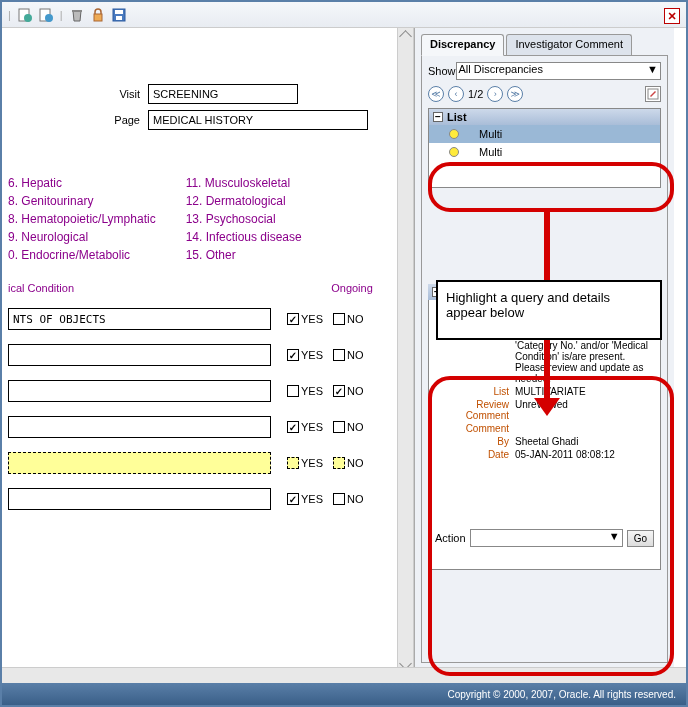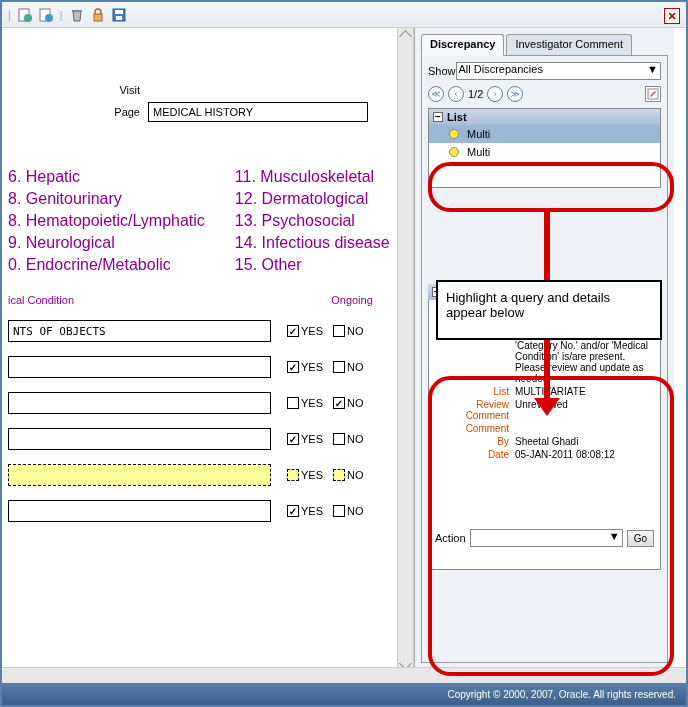--- a/index.html
+++ b/index.html
@@ -13,21 +13,21 @@
 .left-content { padding: 0 6px; position: relative; }
 .left-scroll { position: absolute; right: 0; top: 0; width: 16px; height: 100%; background: #e8e8e8; border-left: 1px solid #ccc; }
 .left-scroll::before { content: ""; position: absolute; top: 4px; left: 3px; width: 8px; height: 8px; border-top: 1px solid #888; border-left: 1px solid #888; transform: rotate(45deg); }
 .left-scroll::after { content: ""; position: absolute; bottom: 4px; left: 3px; width: 8px; height: 8px; border-bottom: 1px solid #888; border-right: 1px solid #888; transform: rotate(45deg); }
 .form-row { display: flex; align-items: center; margin: 6px 0; }
 .form-label { width: 140px; text-align: right; padding-right: 8px; color: #000; }
 .form-input { border: 1px solid #000; height: 20px; padding: 2px 4px; font-size: 11px; background: #fff; }
 .med-spacer { height: 30px; }
 .cond-list { display: flex; gap: 30px; margin-top: 10px; }
 .cond-col { display: flex; flex-direction: column; gap: 4px; }
-.cond-item { color: #8b008b; font-size: 16px; }
+.cond-item { color: #8b008b; font-size: 12px; }
 .header-row { display: flex; margin-top: 20px; color: #8b008b; }
 .header-row .h1 { flex: 1; }
 .header-row .h2 { width: 110px; text-align: center; }
 .data-row { display: flex; align-items: center; margin-top: 14px; gap: 16px; }
 .data-input { flex: 1; height: 22px; border: 1px solid #000; font-family: monospace; font-size: 11px; padding: 2px 4px; background: #fff; }
 .yn-group { display: flex; gap: 10px; width: 120px; align-items: center; }
 .cb-wrap { display: flex; align-items: center; gap: 2px; }
 .cb { width: 12px; height: 12px; border: 1px solid #000; display: inline-flex; align-items: center; justify-content: center; font-size: 10px; background: #fff; }
 .cb.checked::after { content: "✓"; color: #000; font-weight: bold; }
 .row-hl .data-input { background: #ffff99; border: 1px dashed #000; }
@@ -37,21 +37,21 @@
 .tab { padding: 3px 8px; border: 1px solid #999; border-bottom: none; font-size: 11px; background: #dde3ec; border-radius: 3px 3px 0 0; margin-right: 2px; }
 .tab.active { background: #f5f7fa; font-weight: bold; border-bottom: 1px solid #f5f7fa; position: relative; z-index: 2; }
 .tab-body { border: 1px solid #999; background: #eef1f6; padding: 6px; height: 608px; margin-top: -1px; position: relative; }
 .show-row { display: flex; align-items: center; gap: 0; margin-bottom: 6px; }
 .show-select { flex: 1; border: 1px solid #888; height: 18px; font-size: 11px; background: #fff; padding: 0 2px; }
 .nav-row { display: flex; align-items: center; gap: 4px; margin-bottom: 6px; }
 .nav-btn { width: 16px; height: 16px; border: 1px solid #5a7fa8; border-radius: 50%; display: flex; align-items: center; justify-content: center; font-size: 9px; color: #5a7fa8; background: #fff; cursor: pointer; }
 .edit-icon { margin-left: auto; width: 16px; height: 16px; background: #fff; border: 1px solid #888; display: flex; align-items: center; justify-content: center; cursor: pointer; }
 .list-box { border: 1px solid #888; background: #fff; height: 80px; margin-bottom: 6px; position: relative; }
 .list-header { background: linear-gradient(#cdd9ea, #a9bdd8); padding: 2px 4px; font-weight: bold; display: flex; align-items: center; gap: 4px; font-size: 11px; }
-.list-row { padding: 3px 4px 3px 20px; display: flex; align-items: center; gap: 8px; font-size: 11px; }
+.list-row { padding: 3px 4px 3px 20px; display: flex; align-items: center; gap: 20px; font-size: 11px; }
 .list-row.sel { background: #9ab8d6; }
 .dot { width: 10px; height: 10px; border-radius: 50%; border: 1px solid #888; }
 .dot.yellow { background: #ffeb3b; }
 .minus-box { width: 10px; height: 10px; border: 1px solid #666; display: flex; align-items: center; justify-content: center; font-size: 10px; line-height: 1; background: #fff; }
 .highlight-annot { position: absolute; top: 224px; left: 14px; width: 226px; height: 60px; border: 2px solid #000; background: #fff; padding: 8px; font-size: 13px; z-index: 20; }
 .details-header { background: linear-gradient(#cdd9ea, #a9bdd8); padding: 2px 4px; font-weight: bold; display: flex; align-items: center; gap: 4px; font-size: 11px; margin-top: 96px; }
 .details-body { background: #fff; border: 1px solid #888; border-top: none; padding: 6px; height: 270px; position: relative; }
 .btn-row { display: flex; justify-content: flex-end; gap: 4px; margin-bottom: 6px; }
 .small-btn { padding: 2px 6px; border: 1px solid #888; background: linear-gradient(#f5f5f5, #ddd); font-size: 10px; cursor: pointer; }
 .detail-row { display: flex; gap: 6px; margin-bottom: 2px; font-size: 10px; }
@@ -105,20 +105,21 @@
     </span>
 </div>
 <div class="close-x">✕</div>
 
 <div class="main">
   <div class="left-panel">
     <div class="left-content">
       <div style="height:50px"></div>
       <div class="form-row">
         <div class="form-label">Visit</div>
+        <input class="form-input" style="width: 150px;" value="SCREENING">
       </div>
       <div class="form-row">
         <div class="form-label">Page</div>
         <input class="form-input" style="width: 220px;" value="MEDICAL HISTORY">
       </div>
       <div class="med-spacer"></div>
       <div class="cond-list">
         <div class="cond-col">
           <div class="cond-item">6. Hepatic</div>
           <div class="cond-item">8. Genitourinary</div>

